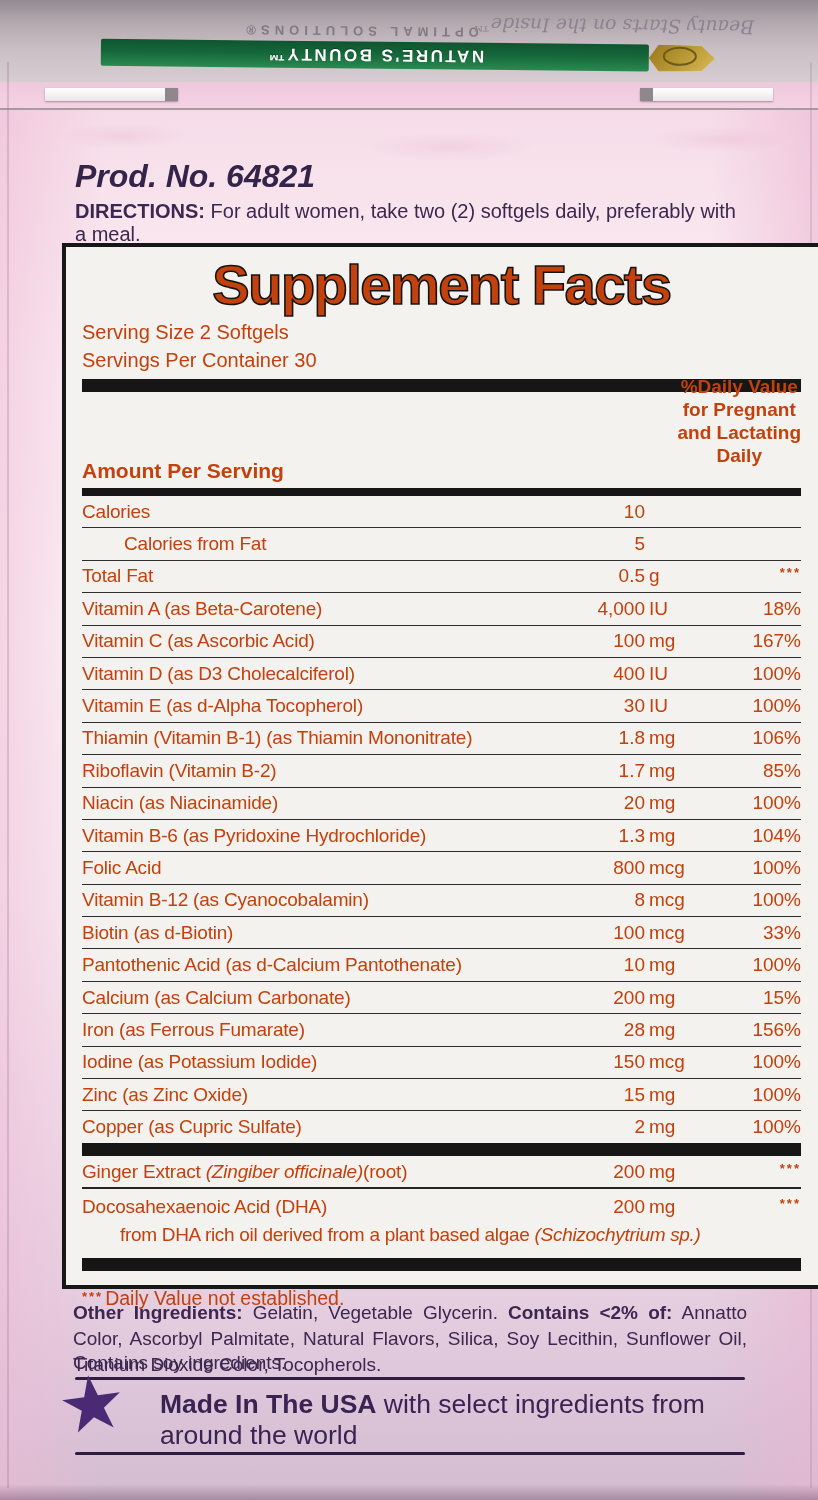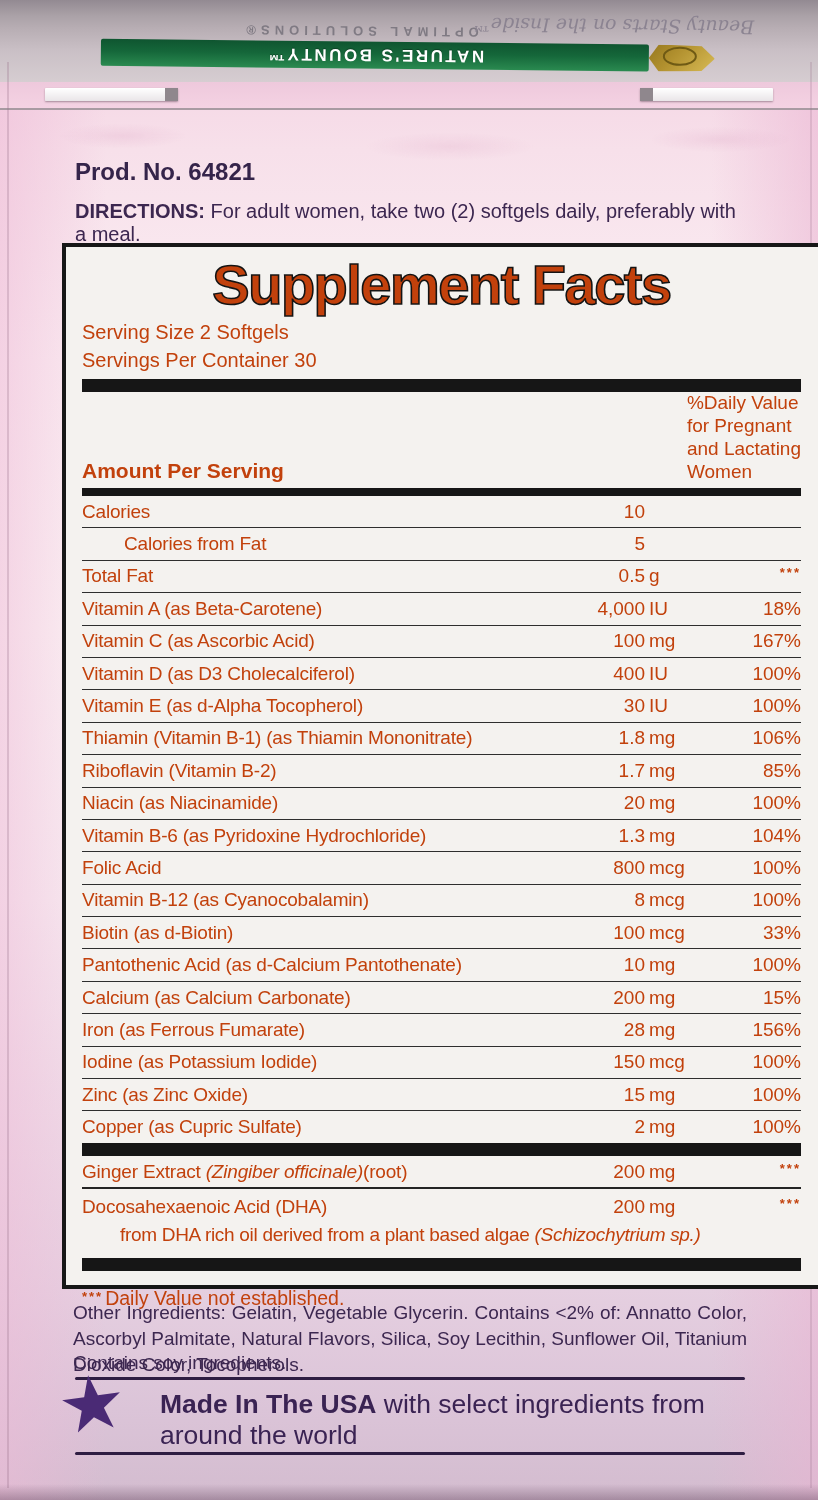--- a/index.html
+++ b/index.html
@@ -35,55 +35,55 @@
   .tab.right::after{content:"";position:absolute;left:0;top:0;width:13px;height:100%;background:#8f878d;}
   .edge-l{position:absolute;left:7px;top:62px;bottom:12px;width:2px;background:rgba(150,110,135,.28);}
   .edge-r{position:absolute;right:6px;top:62px;bottom:12px;width:2px;background:rgba(150,110,135,.22);}
   .bottom-edge{position:absolute;left:0;bottom:0;width:818px;height:16px;
     background:linear-gradient(180deg,rgba(100,70,95,0),rgba(95,65,90,.4));}
   .watermark{position:absolute;left:0;top:108px;width:818px;height:70px;opacity:.5;
     background:radial-gradient(ellipse 90px 18px at 15% 40%,rgba(221,165,196,.5),rgba(221,165,196,0) 70%),
                radial-gradient(ellipse 120px 20px at 55% 55%,rgba(221,165,196,.45),rgba(221,165,196,0) 70%),
                radial-gradient(ellipse 100px 18px at 88% 45%,rgba(221,165,196,.5),rgba(221,165,196,0) 70%);}
   
-  .prod-no{position:absolute;left:75px;top:158px;font-size:24px;font-weight:bold;color:#35244a;}
+  .prod-no{position:absolute;left:75px;top:158px;font-size:32px;font-weight:bold;color:#35244a;font-style:italic;}
   .directions{position:absolute;left:75px;top:200px;width:670px;font-size:20px;color:#3c2750;}
   .directions b{font-weight:bold;}
   
   .panel{position:absolute;left:62px;top:243px;width:764px;height:1046px;box-sizing:border-box;
     border:4px solid #171717;background:#f4f2ef;padding:0 21px 0 16px;color:#c2410c;}
   .sf-title{margin-top:6px;height:64px;line-height:64px;text-align:center;font-size:56px;font-weight:bold;
     letter-spacing:-1.5px;-webkit-text-stroke:1.6px #141414;}
   .serving{font-size:20px;font-weight:normal;line-height:26px;margin-top:2px;}
   .bar-thick{height:13px;background:#161616;}
   .bar-thick.mt{margin-top:6px;}
   .hdr{position:relative;height:96px;}
   .hdr .amount-h{position:absolute;left:0;bottom:5px;font-size:21px;font-weight:bold;}
-  .hdr .dv-h{position:absolute;right:0;bottom:5px;text-align:left;font-size:19px;font-weight:normal;line-height:23px;}
+  .hdr .dv-h{position:absolute;right:0;bottom:21px;text-align:center;font-size:19px;font-weight:bold;line-height:23px;}
   .bar-mid{height:8px;background:#161616;}
   .row{position:relative;height:31.4px;display:flex;align-items:center;font-size:19px;}
   .row.hairline{border-top:1px solid #2e2e2e;}
   .sep-double{border-top:2px solid #242424;}
   .nname{white-space:nowrap;letter-spacing:-0.2px;}
   .nname.indent{padding-left:42px;}
   .it{font-style:italic;}
   .num{position:absolute;right:156px;top:50%;transform:translateY(-50%);width:140px;text-align:right;}
   .unit{position:absolute;right:96px;top:50%;transform:translateY(-50%);width:56px;padding-left:0;text-align:left;}
   .dv{position:absolute;right:0;top:50%;transform:translateY(-50%);width:96px;text-align:right;}
   .stars{font-size:13px;letter-spacing:2px;position:relative;top:-5px;font-weight:bold;}
   .row-multi{display:block;height:66px;padding-top:3px;}
   .row-multi .nname{display:block;line-height:30px;}
   .row-multi .num,.row-multi .unit,.row-multi .dv{top:18px;}
   .subline{font-size:19px;line-height:26px;padding-left:38px;white-space:nowrap;letter-spacing:-0.3px;}
   .footnote{margin-top:16px;font-size:19.5px;}
   .footnote .stars{top:-4px;margin-right:2px;}
   
   .other-ing{position:absolute;left:73px;top:1300px;width:674px;font-size:19px;line-height:1.38;
     color:#3c2750;text-align:justify;}
-  .other-ing b{font-weight:normal;}
+  .other-ing b{font-weight:bold;}
   .soy{position:absolute;left:73px;top:1352px;font-size:19px;color:#3c2750;}
   .rule{position:absolute;left:75px;width:670px;height:3px;background:#2e1d42;border-radius:2px;}
   .rule.r1{top:1377px;}
   .rule.r2{top:1452px;}
   .star-icon{position:absolute;left:58px;top:1366px;font-size:76px;color:#4a2a75;transform:rotate(-8deg);line-height:1;}
   .usa-text{position:absolute;left:160px;top:1389px;width:600px;font-size:26.5px;line-height:1.18;color:#3a2353;}
   .usa-text b{font-weight:bold;}
 </style>
 </head>
 <body>
@@ -115,21 +115,21 @@
     <div class="sf-title">Supplement Facts</div>
     <div class="serving">Serving Size 2 Softgels</div>
     <div class="serving">Servings Per Container 30</div>
     <div class="bar-thick mt"></div>
     <div class="hdr">
       <div class="amount-h">Amount Per Serving</div>
       <div class="dv-h" id="dv-lines">
           <div>%Daily Value</div>
           <div>for Pregnant</div>
           <div>and Lactating</div>
-          <div>Women</div>
+          <div>Daily</div>
         </div>
     </div>
     <div class="bar-mid"></div>
     <div id="rows">
         <div class="row">
           <span class="nname"><span>Calories</span></span>
           <span class="num">10</span>
           <span class="unit"></span>
           <span class="dv"></span>
         </div>

